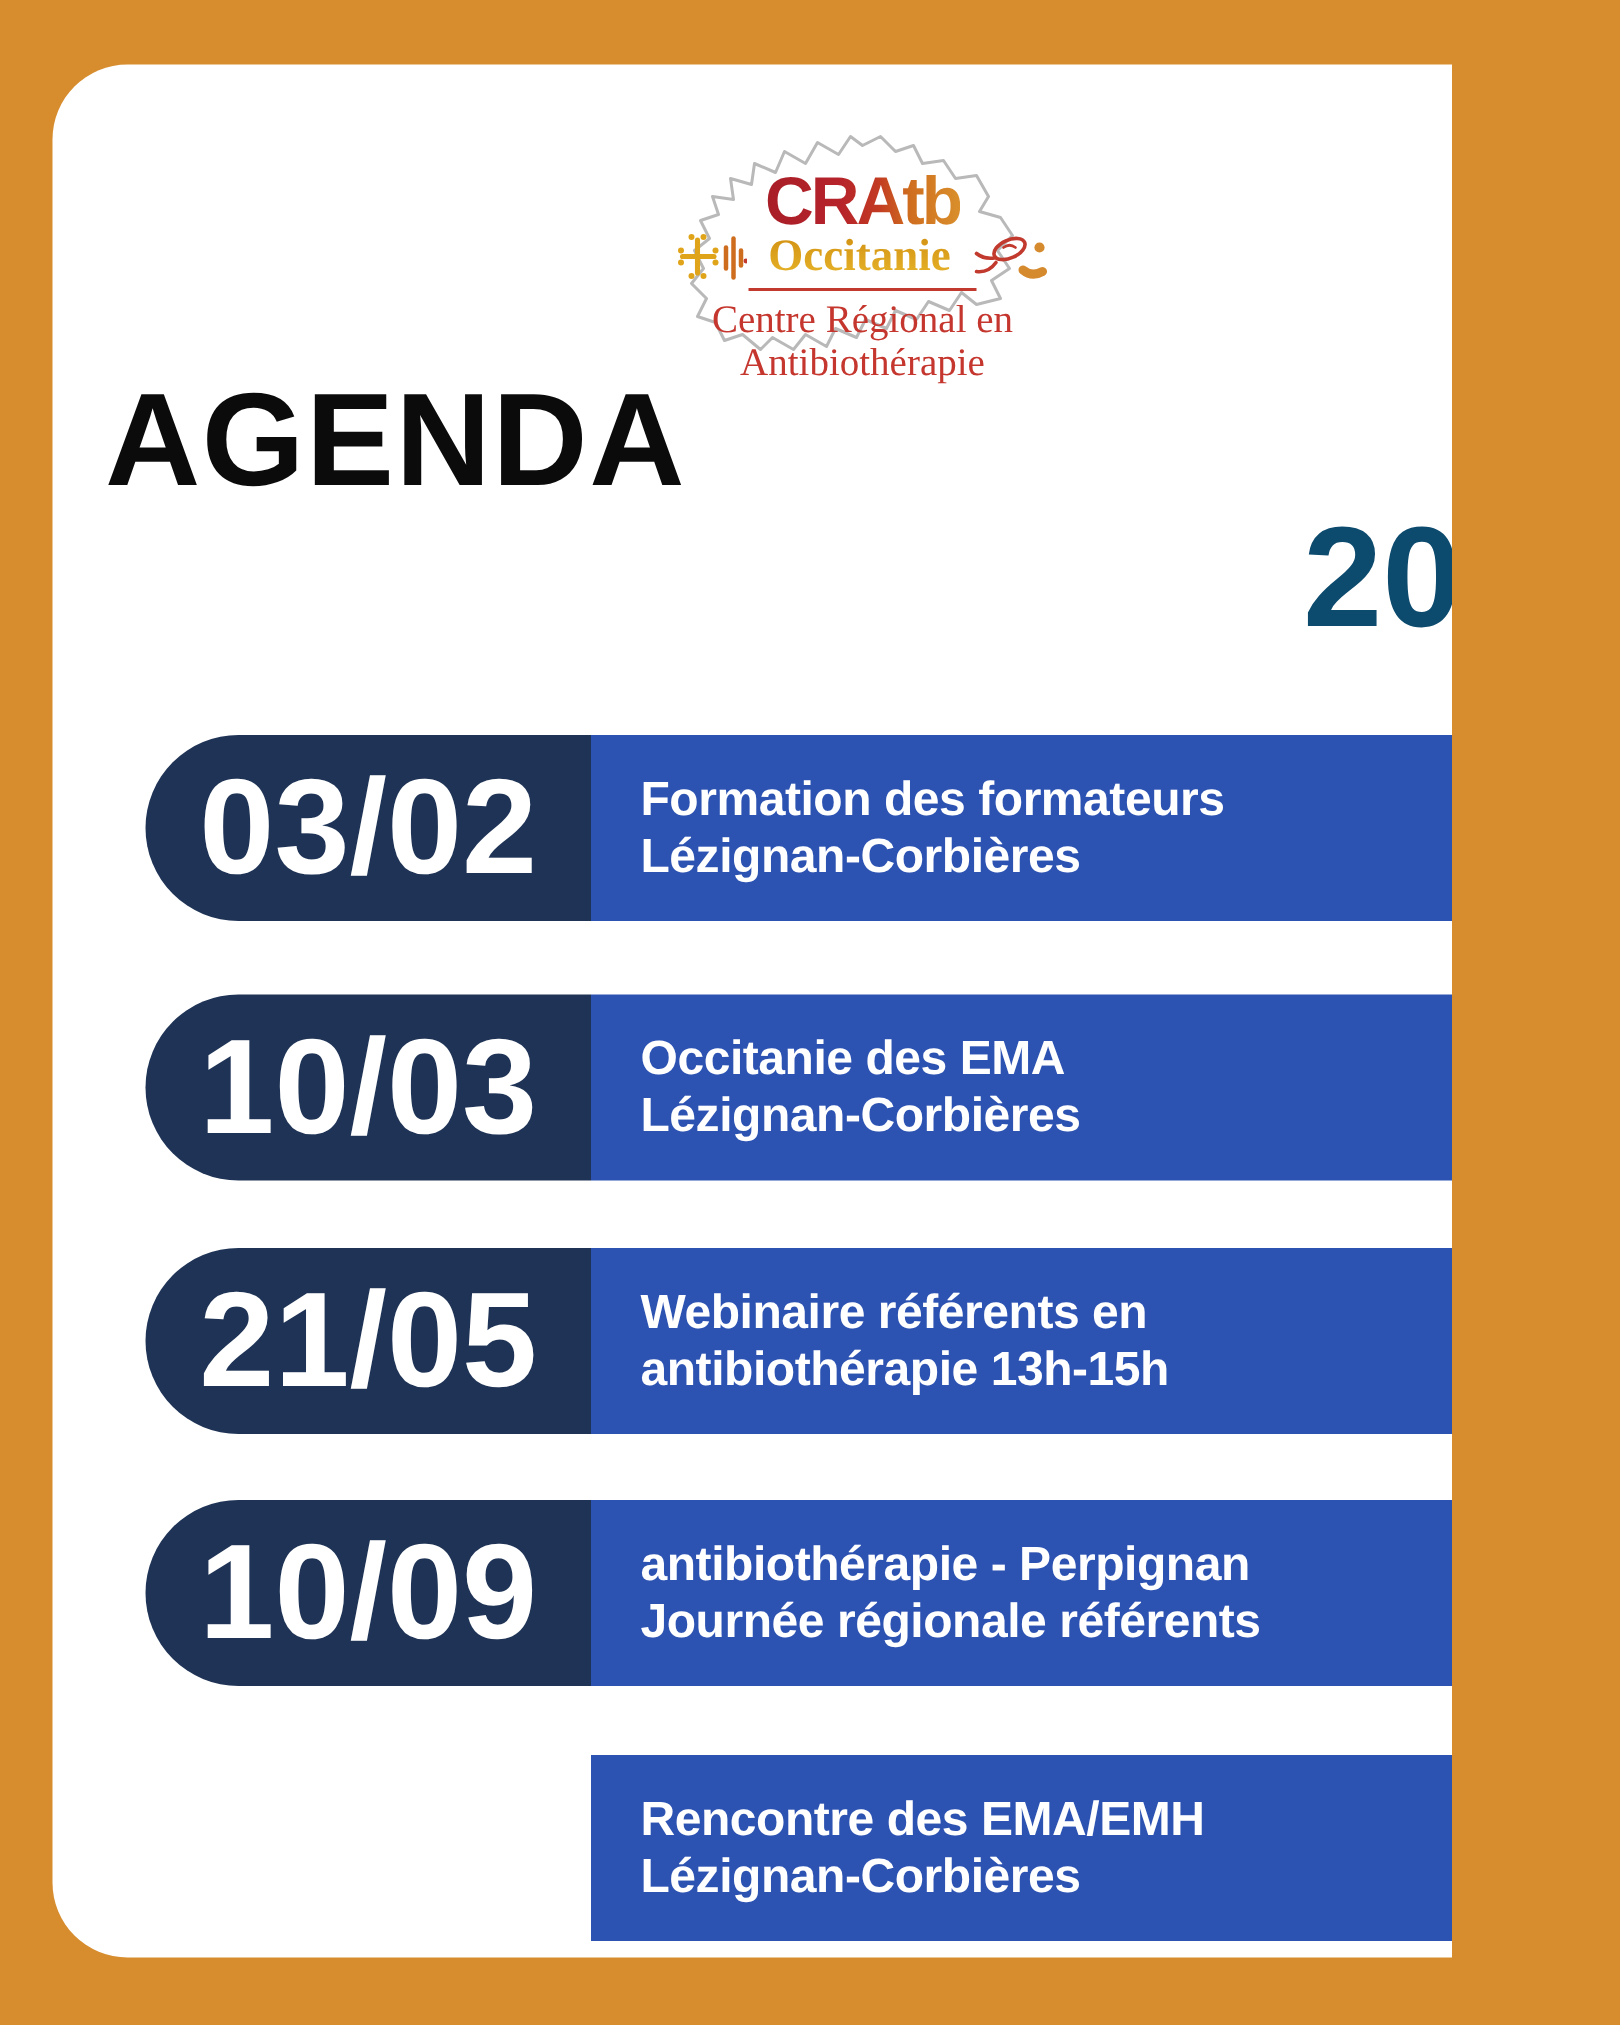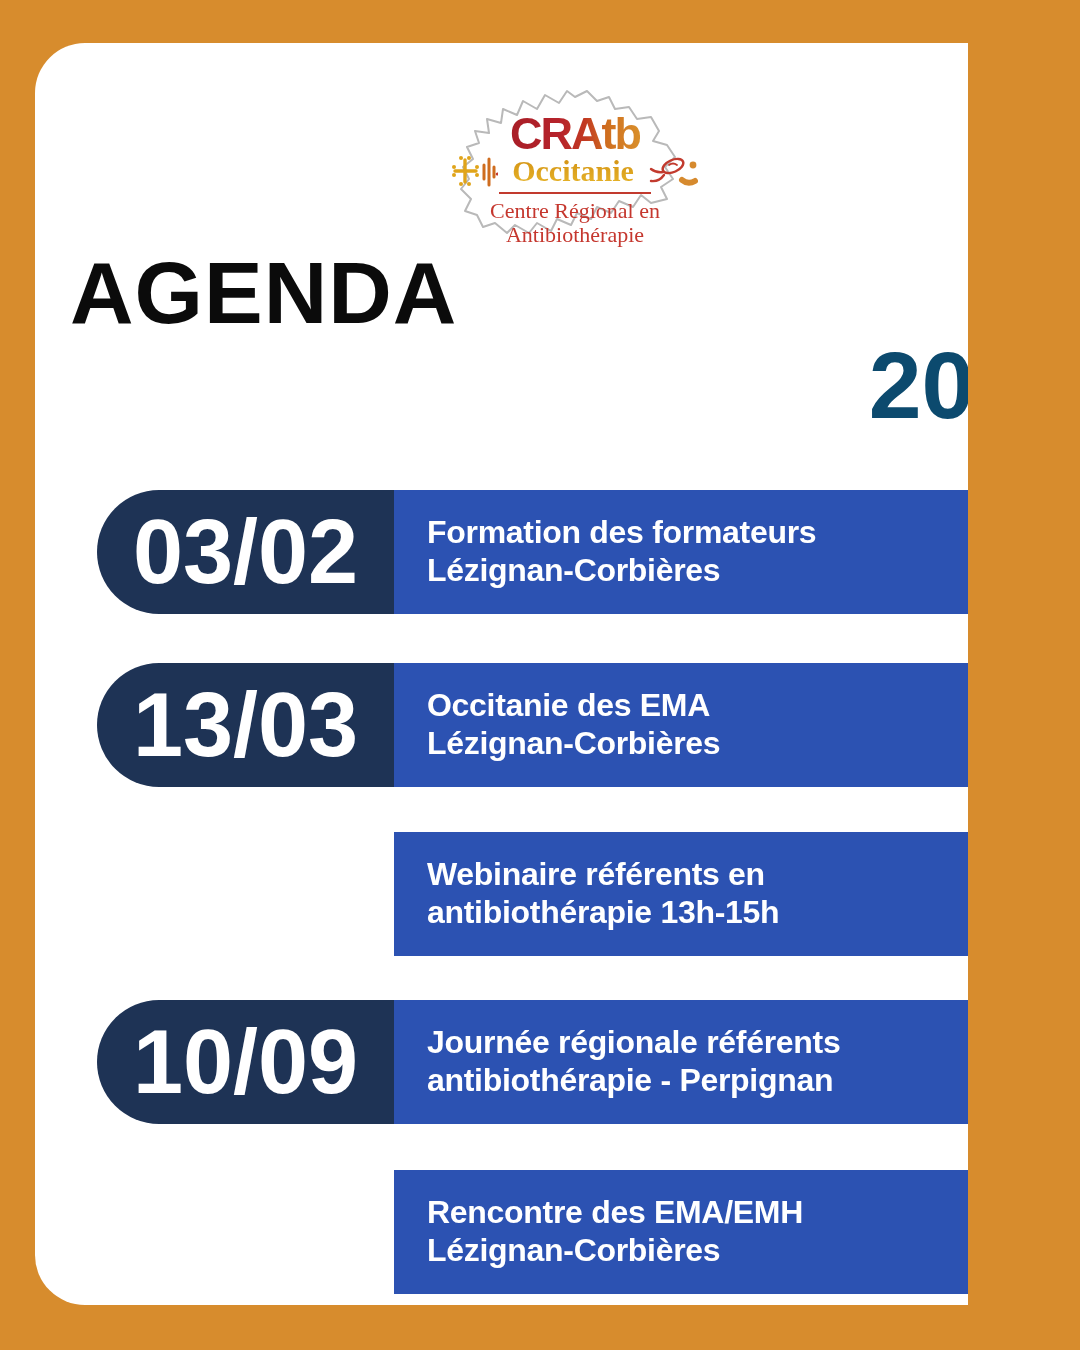--- a/index.html
+++ b/index.html
@@ -31,21 +31,21 @@
     color:#dfa11c;
   }
   @supports ((-webkit-background-clip:text) or (background-clip:text)){
     .region{
       background:linear-gradient(180deg,#d29012 0%,#e7b52a 100%);
       -webkit-background-clip:text;background-clip:text;color:transparent;
     }
   }
   .logo-divider{width:152px;height:2px;background:#c23a2e;margin:4px auto 5px auto;}
   .tagline{
-    font-family:"Liberation Serif",serif;font-size:22px;line-height:1.1;
+    font-family:"Liberation Serif",serif;font-size:26px;line-height:1.1;
     color:#c5372e;
   }
   
   #title-main{
     position:absolute;left:35px;width:1010px;top:206px;text-align:left;
     font-size:88px;font-weight:800;letter-spacing:1px;color:#0b0b0b;line-height:1;
   }
   #title-year{
     position:absolute;left:35px;width:1010px;top:295px;text-align:right;
     font-size:95px;font-weight:800;color:#0c4a6e;line-height:1;
@@ -124,39 +124,40 @@
 
     <div class="row row-1">
       <div class="date-pill">03/02</div>
       <div class="event-panel">
         <div>Formation des formateurs</div>
         <div>Lézignan-Corbières</div>
       </div>
     </div>
 
     <div class="row row-2">
-      <div class="date-pill">13/03</div>
+      <div class="date-pill">10/03</div>
       <div class="event-panel">
         <div>Occitanie des EMA</div>
         <div>Lézignan-Corbières</div>
       </div>
     </div>
 
     <div class="row row-3">
+      <div class="date-pill">21/05</div>
       <div class="event-panel">
         <div>Webinaire référents en</div>
         <div>antibiothérapie 13h-15h</div>
       </div>
     </div>
 
     <div class="row row-4">
       <div class="date-pill">10/09</div>
       <div class="event-panel">
+        <div>antibiothérapie - Perpignan</div>
         <div>Journée régionale référents</div>
-        <div>antibiothérapie - Perpignan</div>
       </div>
     </div>
 
     <div class="row row-5">
       <div class="event-panel">
         <div>Rencontre des EMA/EMH</div>
         <div>Lézignan-Corbières</div>
       </div>
     </div>
 

